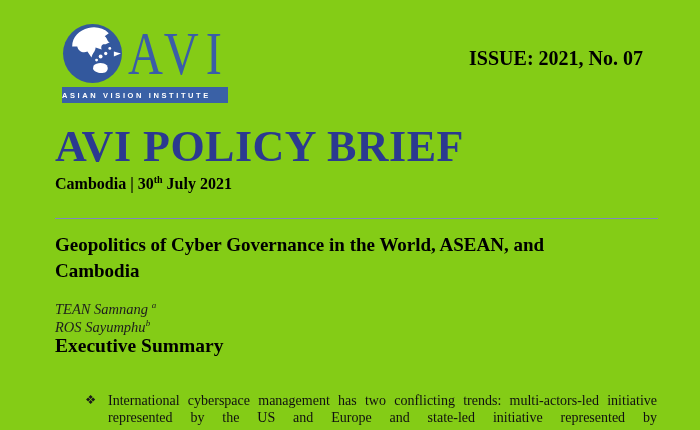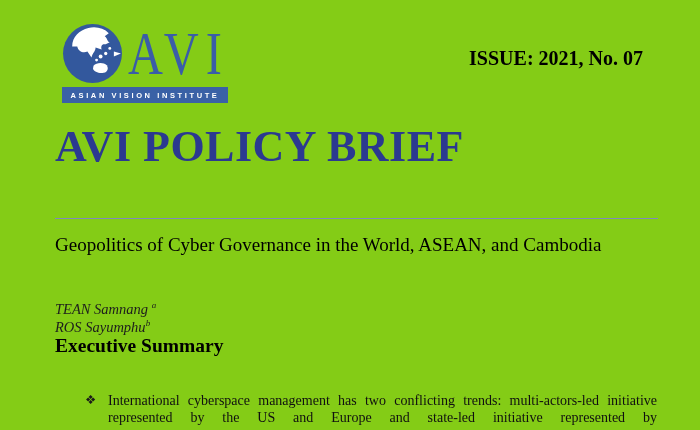--- a/index.html
+++ b/index.html
@@ -21,21 +21,21 @@
     position:absolute;left:66px;top:0;
     font-size:62px;line-height:62px;font-weight:normal;
     color:#3A5DA8;letter-spacing:9px;white-space:nowrap;
     transform:scaleX(0.78);transform-origin:left center;
   }
   .logo-bar{
     position:absolute;left:0;top:65px;width:166px;height:16px;
     background:#3A61A6;color:#ffffff;
     font-family:"Liberation Sans","DejaVu Sans",sans-serif;
     font-size:7.5px;font-weight:bold;letter-spacing:2.6px;
-    text-align:center;line-height:17px;white-space:nowrap;overflow:hidden;
+    text-align:left;line-height:17px;white-space:nowrap;overflow:hidden;
   }
   .issue{
     position:absolute;top:47px;right:57px;
     font-size:20px;font-weight:bold;color:#000;white-space:nowrap;
   }
 
   
   .brief-title{
     position:absolute;left:55px;top:129px;
     font-size:44px;line-height:36px;font-weight:bold;
@@ -48,21 +48,21 @@
   .dateline sup{font-size:10px;vertical-align:super;line-height:0;}
 
   .rule{
     position:absolute;left:55px;top:218px;width:603px;height:1px;
     border:none;background:var(--rule-blue);
   }
 
   
   .article-title{
     position:absolute;left:55px;top:232px;
-    font-size:19px;line-height:26px;font-weight:normal;color:#000;
+    font-size:19px;line-height:26px;font-weight:bold;color:#000;
     max-width:556px;
   }
   .authors{
     position:absolute;left:55px;top:300px;
     font-size:14.5px;line-height:18px;font-style:italic;color:#1d1d1d;
   }
   .authors sup{font-size:9px;vertical-align:super;line-height:0;}
   .section-heading{
     position:absolute;left:55px;top:334px;
     font-size:19.5px;line-height:24px;font-weight:bold;color:#000;
@@ -97,20 +97,21 @@
       <circle cx="47" cy="25" r="1.4" fill="#ffffff"></circle>
       <path fill="#ffffff" d="M51,28 L58,30 L51,33 Z"></path>
     </svg>
     <div class="logo-acronym">AVI</div>
     <div class="logo-bar">ASIAN VISION INSTITUTE</div>
   </div>
 
   <div class="issue">ISSUE: 2021, No. 07</div>
 
   <h1 class="brief-title">AVI POLICY BRIEF</h1>
+  <div class="dateline"><span>Cambodia | 30</span><sup>th</sup><span> July 2021</span></div>
 
   <hr class="rule">
 
   <h2 class="article-title">Geopolitics of Cyber Governance in the World, ASEAN, and Cambodia</h2>
 
   <div class="authors">
     <div><span>TEAN Samnang </span><sup>a</sup></div>
     <div><span>ROS Sayumphu</span><sup>b</sup></div>
   </div>
 

